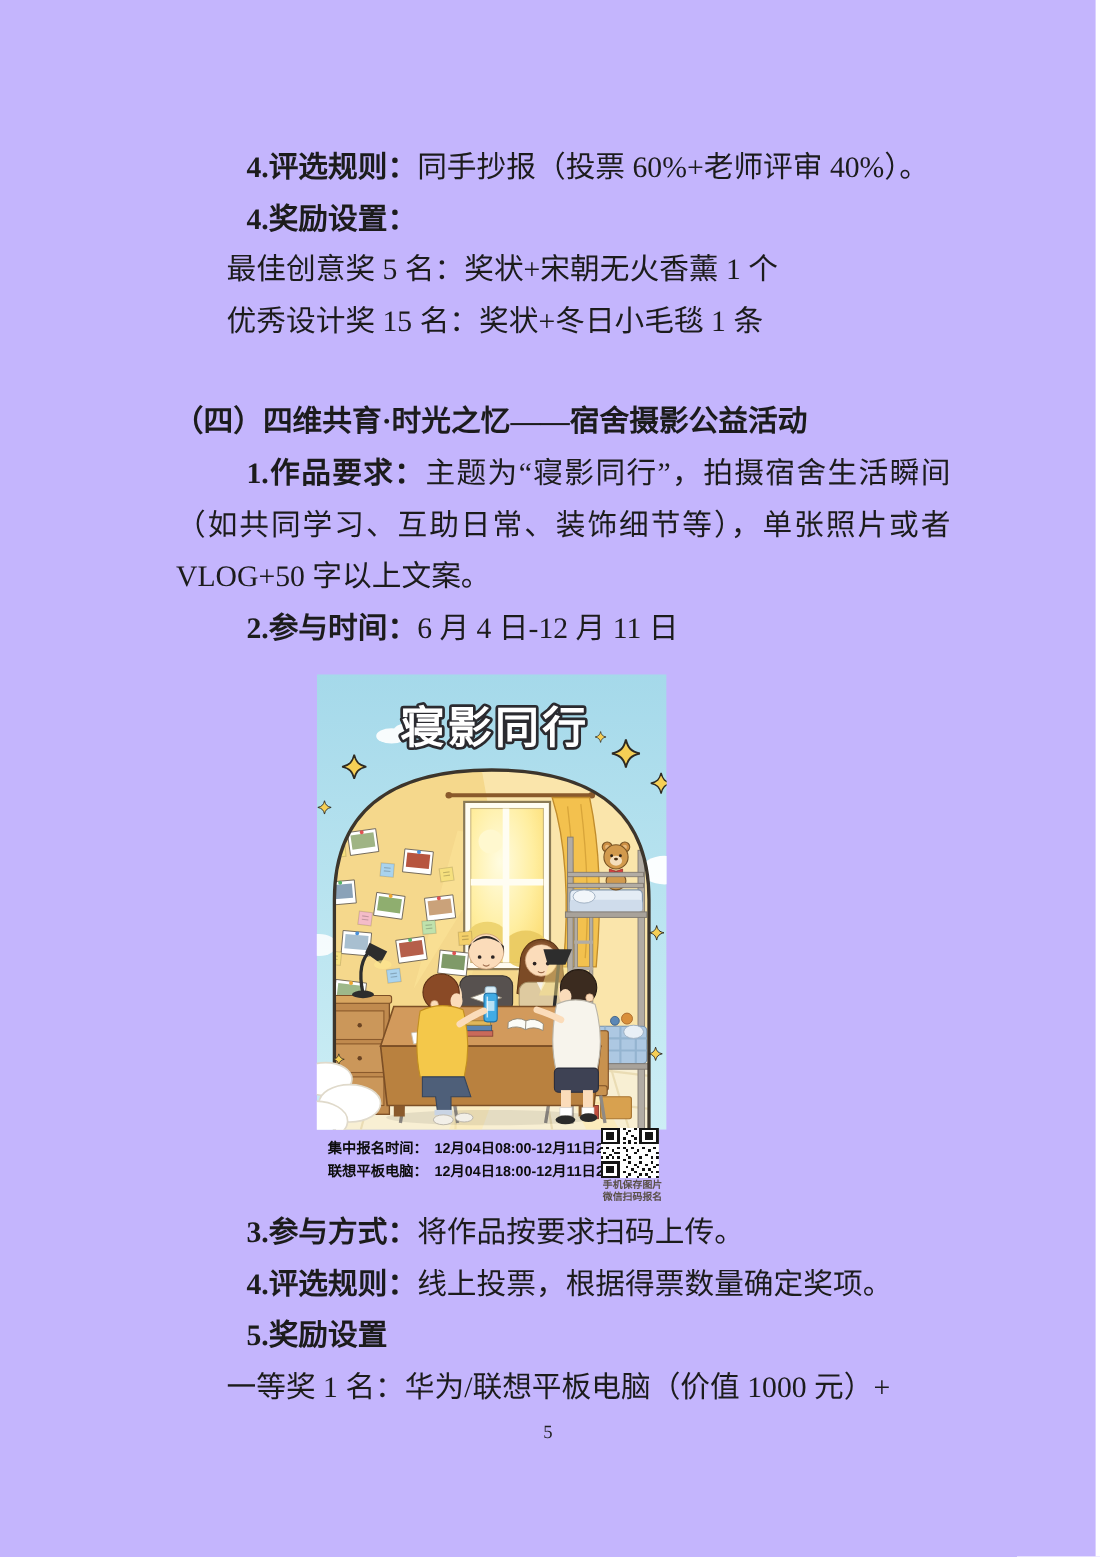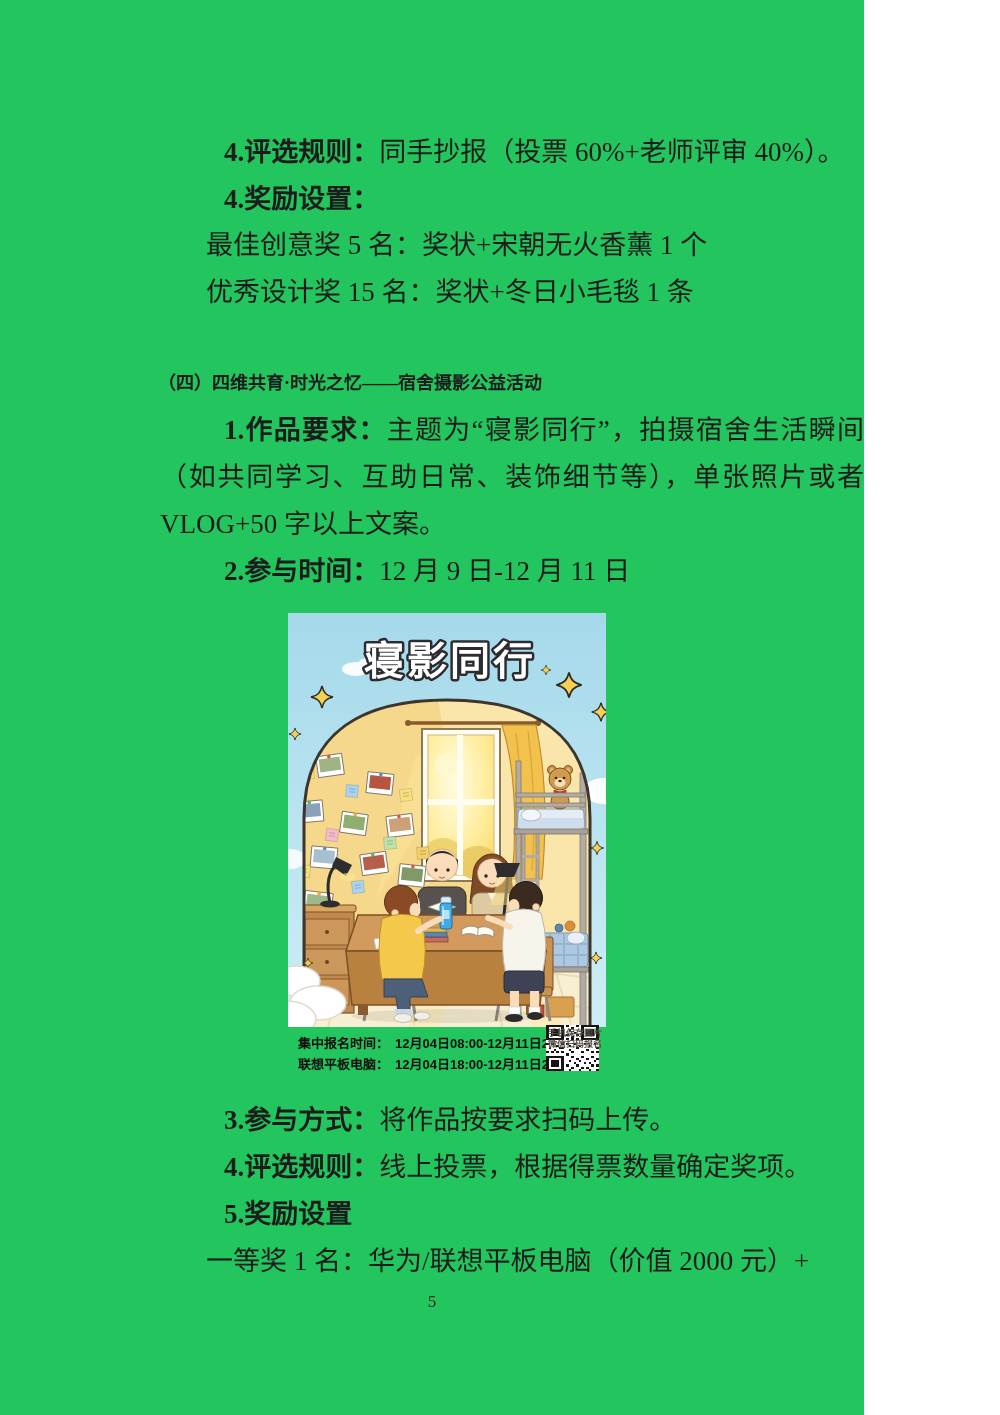--- a/index.html
+++ b/index.html
@@ -1,53 +1,53 @@
 <!DOCTYPE html>
 <html lang="zh-CN"><head>
 <meta charset="utf-8">
 <style>
   html,body{margin:0;padding:0;background:#ffffff;}
-  .page{position:relative;width:864px;height:1415px;background:#22c55e;overflow:hidden;
+  .page{position:relative;width:996px;height:1415px;background:#c4b5fd;overflow:hidden;
         font-family:"Liberation Serif","DejaVu Serif",serif;color:#1c1c1c;}
   .ln{position:absolute;left:160px;width:702px;margin:0;font-size:27px;line-height:47px;white-space:nowrap;}
   .ln b,.para b,.heading{font-weight:700;}
   .indent-num{text-indent:64px;}
   .indent-reward{text-indent:46px;}
-  .heading{position:absolute;left:158px;width:720px;margin:0;font-size:18px;line-height:47px;white-space:nowrap;}
+  .heading{position:absolute;left:158px;width:720px;margin:0;font-size:27px;line-height:47px;white-space:nowrap;}
   .para{position:absolute;left:160px;width:704px;margin:0;font-size:27px;line-height:47px;
         text-indent:64px;text-align:justify;}
   .pageno{position:absolute;top:1292px;left:0;width:100%;text-align:center;font-size:17px;color:#222;}
 
   
   .poster{position:absolute;left:288px;top:613px;width:318px;height:414px;}
   .ptitle{font-family:"Liberation Sans","DejaVu Sans",sans-serif;font-weight:700;font-size:40px;
           fill:#ffffff;stroke:#2b2b30;stroke-width:5px;paint-order:stroke;stroke-linejoin:round;
           letter-spacing:3px;text-anchor:middle;}
   .poster-caption{position:absolute;left:298px;top:1033px;
           font-family:"Liberation Sans","DejaVu Sans",sans-serif;font-weight:700;
           font-size:13px;line-height:21px;color:#0d0d0d;white-space:nowrap;}
   .cap-value{margin-left:6px;}
   .qr-box{position:absolute;left:546px;top:1025px;width:53px;height:46px;}
-  .qr-note{position:absolute;left:548px;top:1028px;
+  .qr-note{position:absolute;left:548px;top:1072px;
           font-family:"Liberation Sans","DejaVu Sans",sans-serif;font-size:9px;line-height:11px;
           color:#5a5048;font-weight:700;white-space:nowrap;}
 </style>
 </head>
 <body>
 
 <div class="page">
 
   <p class="ln indent-num" style="top:129px"><b>4.评选规则：</b><span>同手抄报（投票 60%+老师评审 40%）。</span></p>
   <p class="ln indent-num" style="top:176px"><b>4.奖励设置：</b></p>
   <p class="ln indent-reward" style="top:222px"><span>最佳创意奖 5 名：奖状+宋朝无火香薰 1 个</span></p>
   <p class="ln indent-reward" style="top:269px"><span>优秀设计奖 15 名：奖状+冬日小毛毯 1 条</span></p>
 
   <h3 class="heading" style="top:360px">（四）四维共育·时光之忆——宿舍摄影公益活动</h3>
   <p class="para" style="top:407px"><b>1.作品要求：</b><span>主题为“寝影同行”，拍摄宿舍生活瞬间（如共同学习、互助日常、装饰细节等），单张照片或者 VLOG+50 字以上文案。</span></p>
-  <p class="ln indent-num" style="top:548px"><b>2.参与时间：</b><span>12 月 9 日-12 月 11 日</span></p>
+  <p class="ln indent-num" style="top:548px"><b>2.参与时间：</b><span>6 月 4 日-12 月 11 日</span></p>
 
   <div class="poster">
     <svg viewBox="0 0 318 414" width="318" height="414">
       <defs>
         <linearGradient id="sky" x1="0" y1="0" x2="0" y2="1">
           <stop offset="0" stop-color="#a5d9ea"></stop>
             <stop offset="1" stop-color="#cdeef5"></stop>
         </linearGradient>
         <radialGradient id="glow" cx="0.4" cy="0.35" r="0.85">
           <stop offset="0" stop-color="#fffce0"></stop>
@@ -394,16 +394,16 @@
     </svg>
   </div>
   <div class="qr-note">
     <div>手机保存图片</div>
     <div>微信扫码报名</div>
   </div>
 
   <p class="ln indent-num" style="top:1097px"><b>3.参与方式：</b><span>将作品按要求扫码上传。</span></p>
   <p class="ln indent-num" style="top:1144px"><b>4.评选规则：</b><span>线上投票，根据得票数量确定奖项。</span></p>
   <p class="ln indent-num" style="top:1191px"><b>5.奖励设置</b></p>
-  <p class="ln indent-reward" style="top:1238px"><span>一等奖 1 名：华为/联想平板电脑（价值 2000 元）+</span></p>
+  <p class="ln indent-reward" style="top:1238px"><span>一等奖 1 名：华为/联想平板电脑（价值 1000 元）+</span></p>
 
   <div class="pageno">5</div>
 </div>
 
 </body></html>

